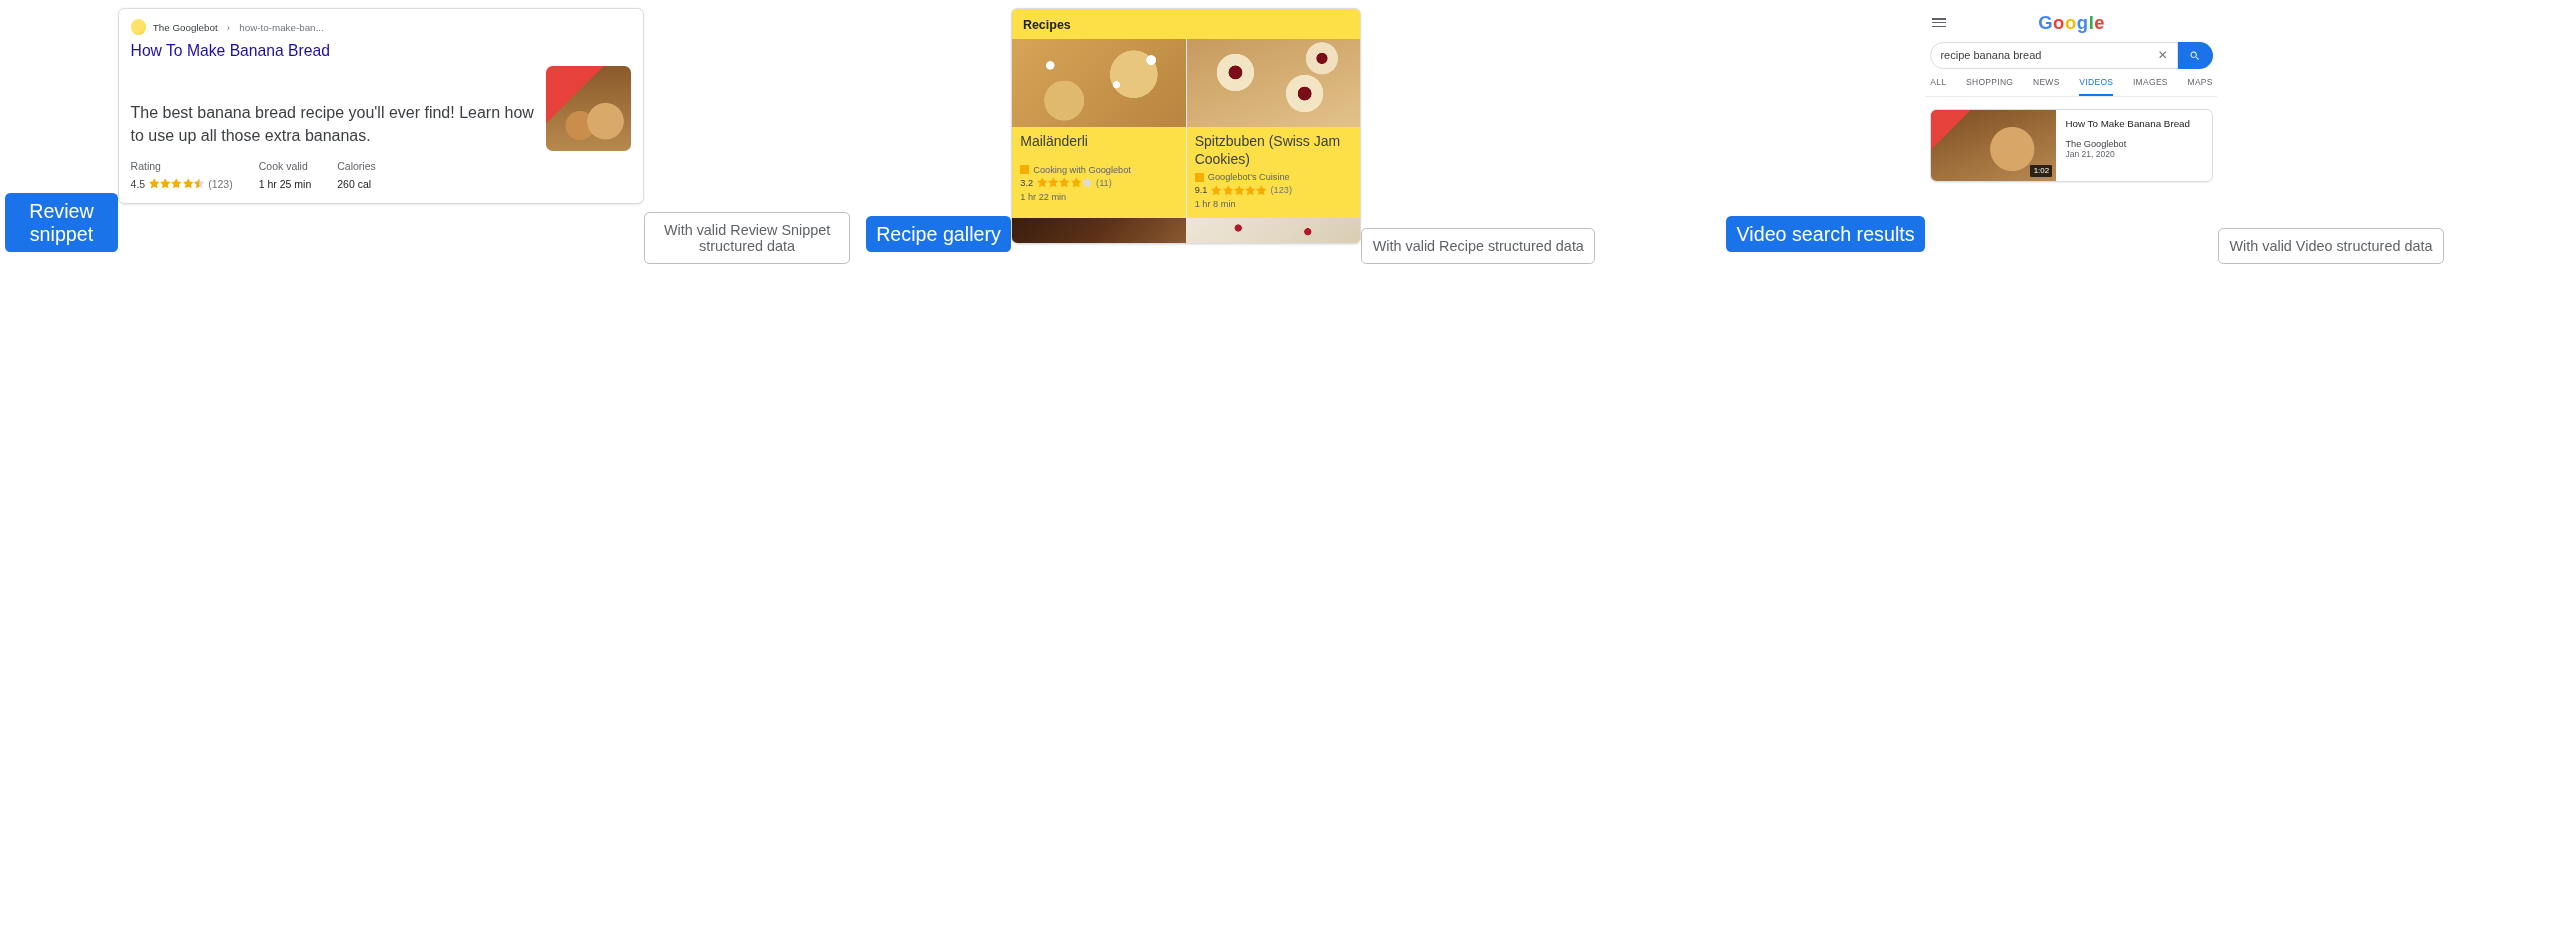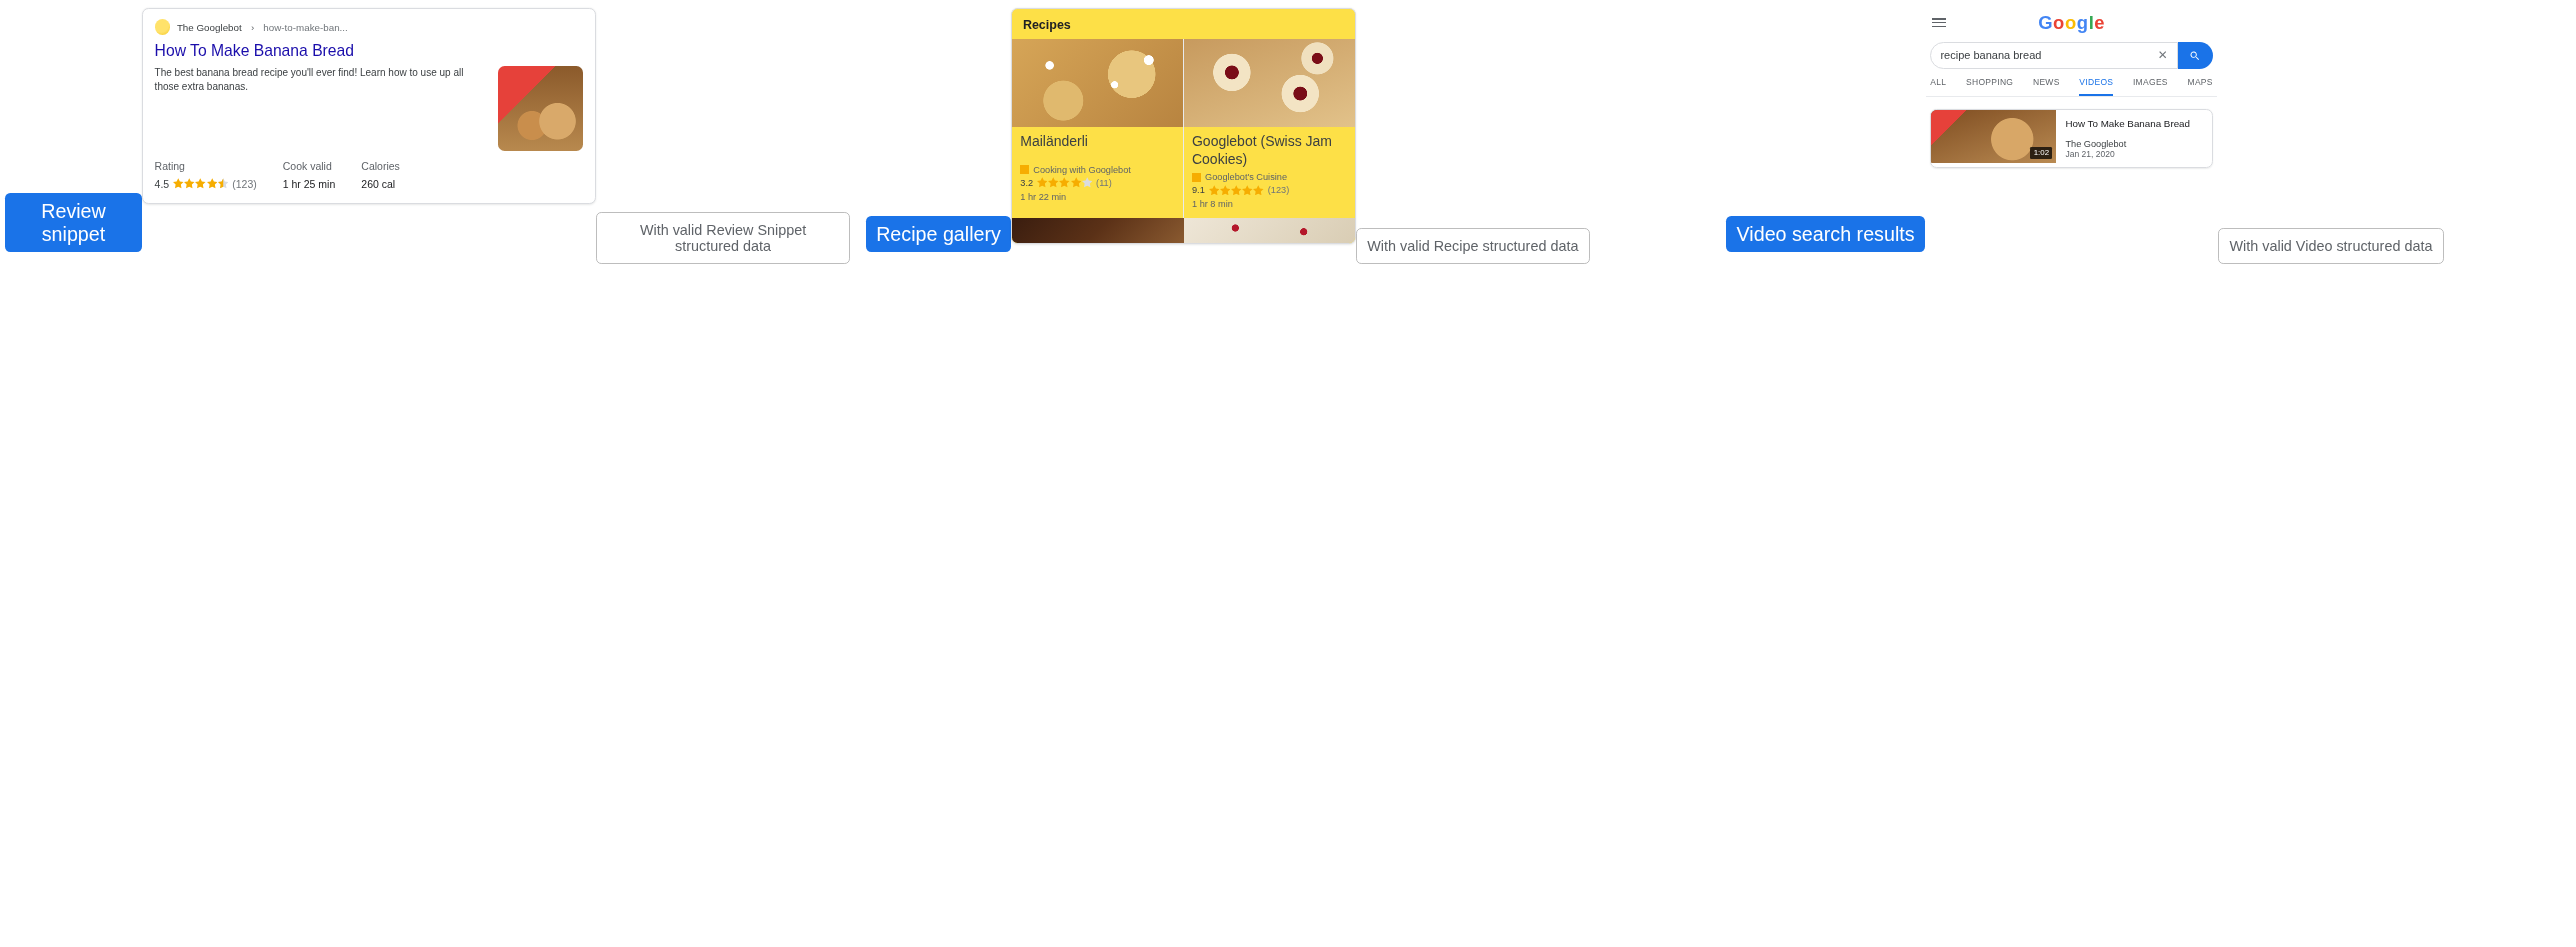--- a/index.html
+++ b/index.html
@@ -75,22 +75,23 @@
   }
   .rs-row2 {
     display: flex;
     gap: 9.2px;
     align-items: flex-start;
     margin-bottom: 9.2px;
   }
   .rs-desc {
     flex: 1;
     color: #3c4043;
-    font-size: 10px;
+    font-size: 16px;
     line-height: 1.4;
+    margin-top: 36px;
   }
   .rs-thumb {
     width: 85px; height: 85px;
     border-radius: 6.6px;
     background:
       linear-gradient(135deg,#e6413a 0 34%,transparent 34%),
       radial-gradient(circle at 70% 65%,#d9a96a 0 22%,transparent 23%),
       radial-gradient(circle at 40% 70%,#c98e4c 0 18%,transparent 19%),
       linear-gradient(180deg,#8b5a2b 0%,#b8894e 100%);
   }
@@ -199,21 +200,21 @@
   }
   .tab { padding-bottom:6.6px; border-bottom:2px solid transparent; white-space:nowrap;}
   .tab.active { color:#1a73e8; border-bottom-color:#1a73e8; }
   .video-card {
     margin: 11.8px 3.9px 0;
     border:0.7px solid #dadce0; border-radius:6.6px;
     display:flex; overflow:hidden;
     box-shadow:0 0.7px 1.3px rgba(60,64,67,.1);
   }
   .vthumb {
-    width:125px; height:53px; position:relative;
+    width:125px; height:71px; position:relative;
     background:
       linear-gradient(135deg,#e6413a 0 20%,transparent 20%),
       radial-gradient(circle at 65% 55%,#d8a767 0 24%,transparent 25%),
       linear-gradient(160deg,#7f4d21,#b98a52);
   }
   .vduration {
     position:absolute; right:3.9px; bottom:3.9px;
     background:rgba(0,0,0,.75); color:#fff;
     font-size:7.9px; padding:1.3px 3.3px; border-radius:1.3px;
   }
@@ -341,21 +342,21 @@
                     </span>
                 </span>
                 <span class="muted">(11)</span>
               </div>
               <div class="rg-time">1 hr 22 min</div>
             </div>
           </div>
           <div class="rg-cell">
             <div class="rg-img cookies2"></div>
             <div class="rg-meta">
-              <div class="rg-name">Googlebot (Swiss Jam Cookies)</div>
+              <div class="rg-name">Spitzbuben (Swiss Jam Cookies)</div>
               <div class="rg-source">
                 <span class="chip"></span>
                 <span>Googlebot's Cuisine</span>
               </div>
               <div class="rg-rating">
                 <span>9.1</span>
                 <span class="stars">
                   <span class="star">
                       <svg viewBox="0 0 24 24">
                         <path class="fill" d="M12 .6l3.7 7.5 8.3 1.2-6 5.8 1.4 8.3L12 19.8 4.6 23.4 6 15.1 0 9.3l8.3-1.2z"></path>

